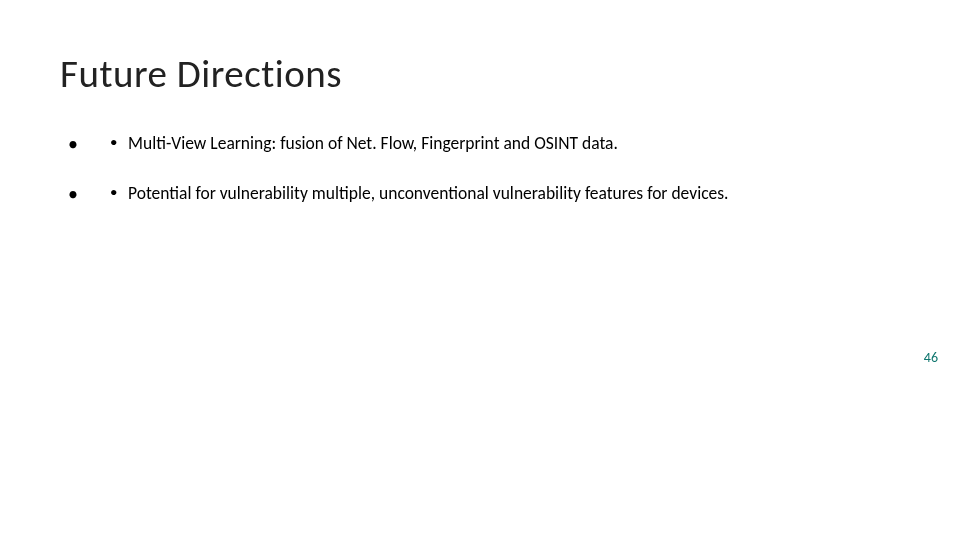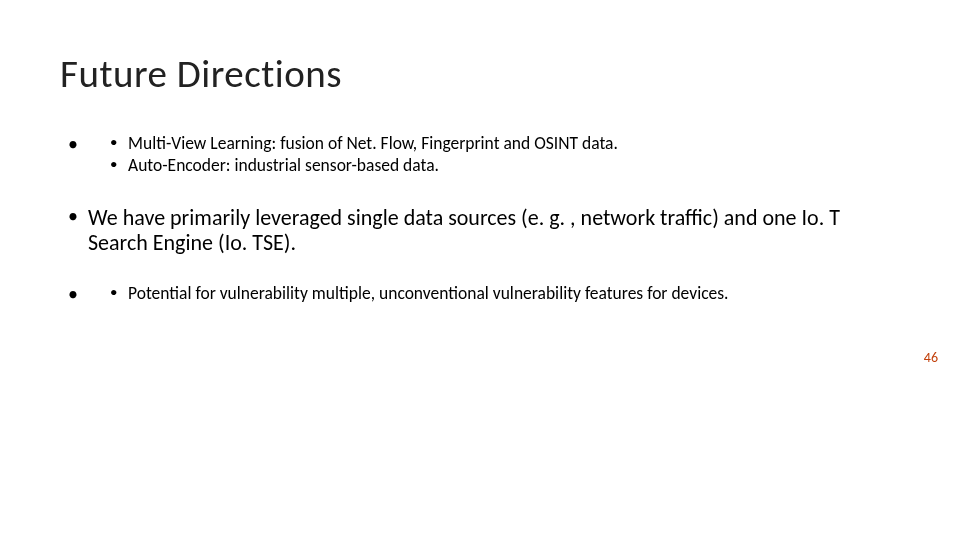--- a/index.html
+++ b/index.html
@@ -64,42 +64,38 @@
     position: absolute;
     left: 22px;
     top: 0;
     font-size: 15px;
   }
   .pagenum {
     position: absolute;
     bottom: 14px;
     right: 22px;
     font-size: 14px;
-    color: #c2410c;
+    color: #0f766e;
   }
 </style>
 </head>
 <body>
 
 <div class="slide">
   <h1 class="title">Future Directions</h1>
 
   <div class="content">
     <ul class="level1">
 
       <li>
         <ul class="level2">
           <li><span>Multi-View Learning: fusion of Net. Flow, Fingerprint and OSINT data.</span></li>
-          <li><span>Auto-Encoder: industrial sensor-based data.</span></li>
         </ul>
       </li>
 
-      <li>
-        <span>We have primarily leveraged single data sources (e. g. , network traffic) and one Io. T Search Engine (Io. TSE).</span>
-      </li>
 
       <li>
         <ul class="level2">
           <li><span>Potential for vulnerability multiple, unconventional vulnerability features for devices.</span></li>
         </ul>
       </li>
 
     </ul>
   </div>
 

